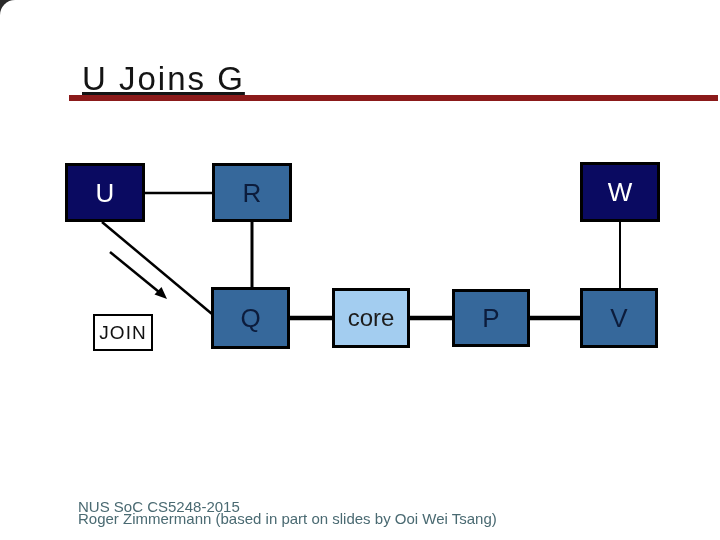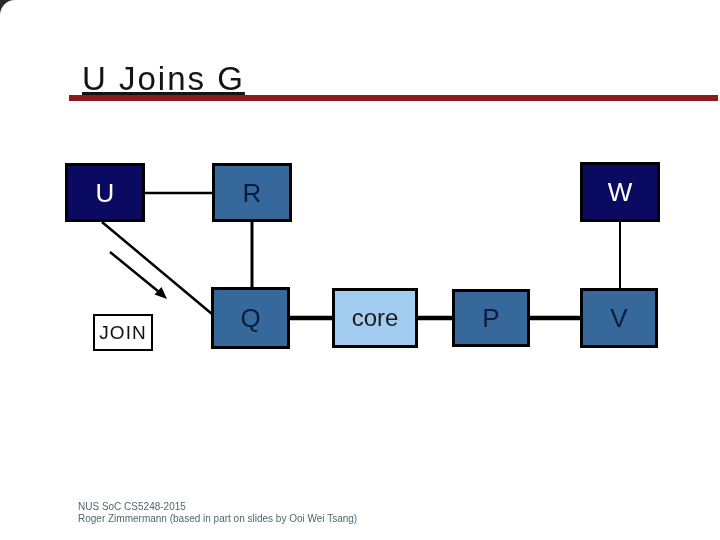--- a/index.html
+++ b/index.html
@@ -32,34 +32,34 @@
     font-size: 26px; line-height: 1;
   }
   .node-dark   { background: #0a0a61; color: #ffffff; }
   .node-medium { background: #36689b; color: #0c1c3c; }
   .node-light  { background: #a3cdf0; color: #1c1c1c; font-size: 24px; }
 
   .node-u    { left: 65px;  top: 163px; width: 80px; height: 59px; }
   .node-r    { left: 212px; top: 163px; width: 80px; height: 59px; }
   .node-w    { left: 580px; top: 162px; width: 80px; height: 60px; }
   .node-q    { left: 211px; top: 287px; width: 79px; height: 62px; }
-  .node-core { left: 332px; top: 288px; width: 86px; height: 60px; }
+  .node-core { left: 332px; top: 288px; width: 78px; height: 60px; }
   .node-p    { left: 452px; top: 289px; width: 78px; height: 58px; }
   .node-v    { left: 580px; top: 288px; width: 78px; height: 60px; }
 
   .join-box {
     position: absolute; left: 93px; top: 314px; width: 60px; height: 37px;
     box-sizing: border-box; border: 2px solid #000000; background: #ffffff;
     display: flex; align-items: center; justify-content: center;
     font-size: 19px; letter-spacing: 1px; color: #111111;
   }
 
   .footer {
     position: absolute; left: 78px; top: 501px;
-    font-size: 10px; line-height: 12px; color: #4a6a72;
+    font-size: 15px; line-height: 12px; color: #4a6a72;
   }
   .footer div { white-space: nowrap; }
 </style>
 </head>
 <body>
 
 <div class="corner-notch"></div>
 
 <h1 class="slide-title">U Joins G</h1>
 <div class="title-rule"></div>

